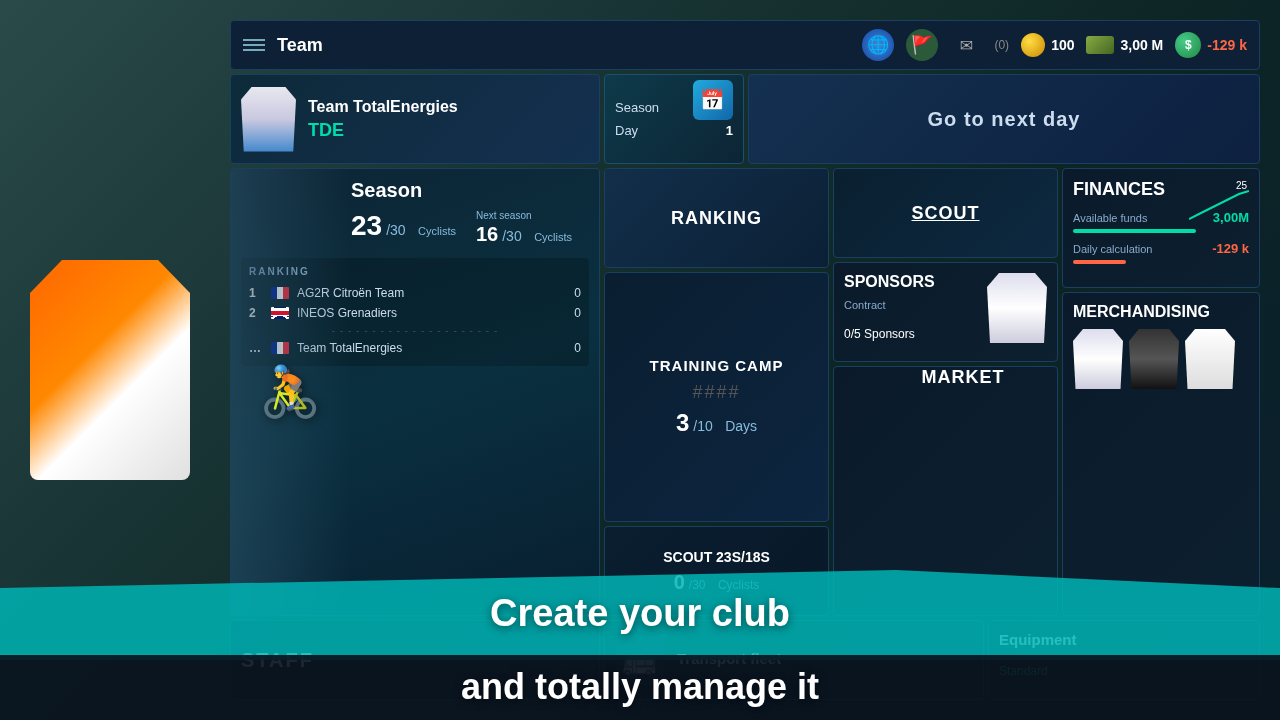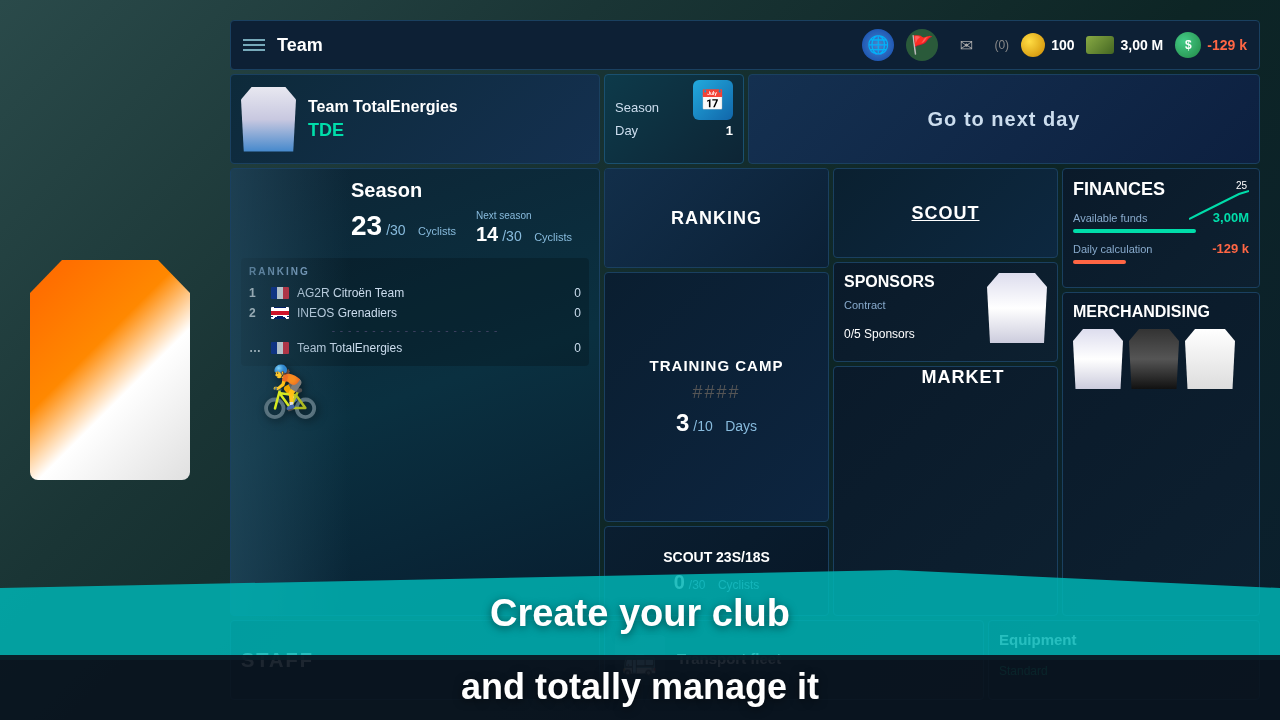--- a/index.html
+++ b/index.html
@@ -894,21 +894,21 @@
       <div class="squad-counts">
         <div class="squad-current">
           <span class="squad-num">23</span>
           <span class="squad-denom">/30</span>
           <span>&nbsp;</span>
           <span class="squad-label">Cyclists</span>
         </div>
         <div class="squad-next">
           <span class="next-season-label">Next season</span>
           <div class="squad-current">
-            <span class="squad-num" style="font-size:20px">14</span>
+            <span class="squad-num" style="font-size:20px">16</span>
             <span class="squad-denom">/30</span>
             <span>&nbsp;</span>
             <span class="squad-label">Cyclists</span>
           </div>
         </div>
       </div>
 
       <div class="ranking-section">
         <div class="ranking-title">RANKING</div>
         <div class="ranking-row">

